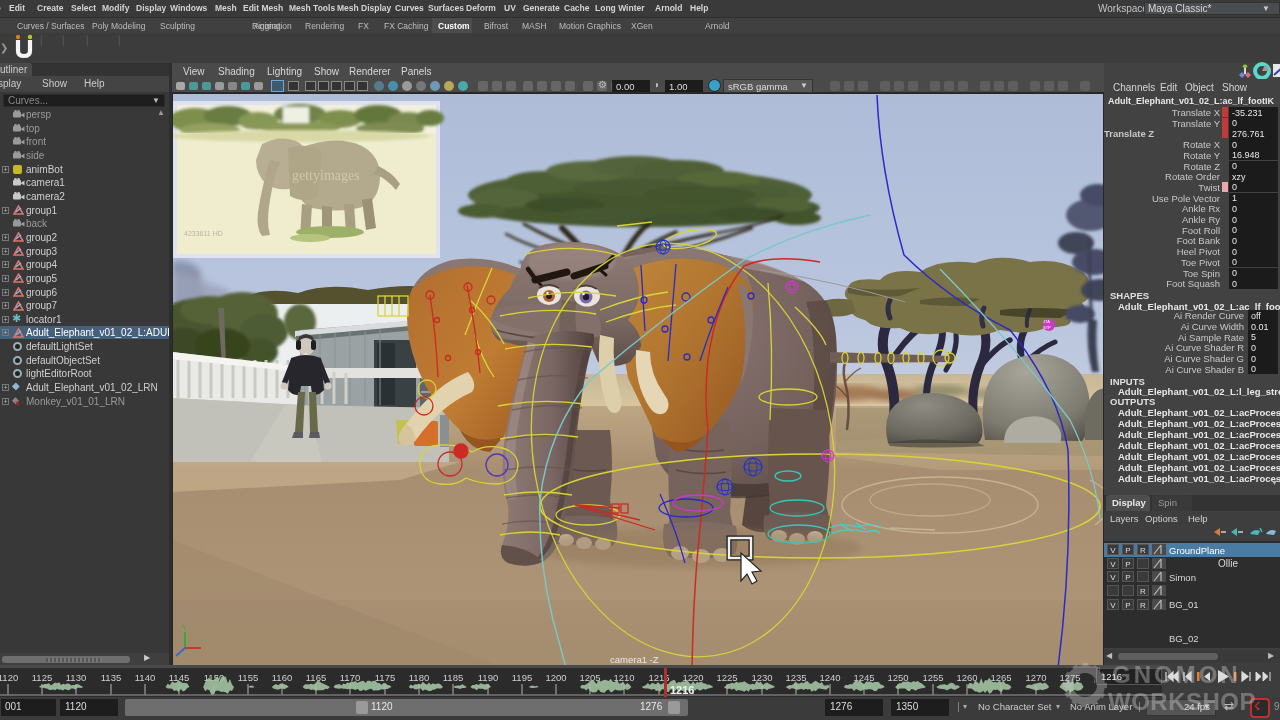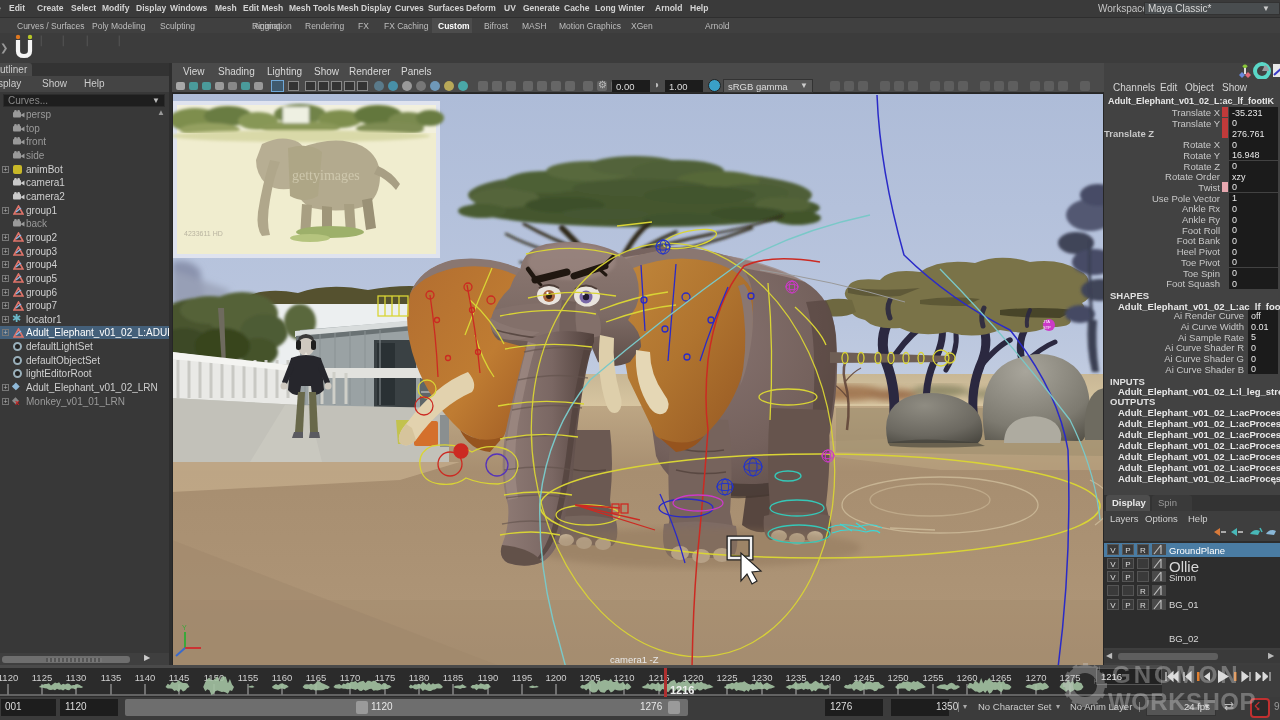--- a/index.html
+++ b/index.html
@@ -871,21 +871,21 @@
     <path d="M2 10 L9 1 M9 1 L9 10" stroke="#bbb" stroke-width="1.2" fill="none"></path>
   </svg>
 <div class="tx" style="left:1169px;top:544.5px;font-size:9.5px;color:#fff;">GroundPlane</div>
 <div class="a" style="left:1107px;top:557.6px;width:12px;height:11px;background:#3a3a3a;border:1px solid #555;font-size:8px;color:#ddd;text-align:center;line-height:11px;">V</div>
 <div class="a" style="left:1122px;top:557.6px;width:12px;height:11px;background:#3a3a3a;border:1px solid #555;font-size:8px;color:#ddd;text-align:center;line-height:11px;">P</div>
 <div class="a" style="left:1137px;top:557.6px;width:12px;height:11px;background:#3a3a3a;border:1px solid #555;font-size:8px;color:#ddd;text-align:center;line-height:11px;"></div>
 <svg class="a" style="left:1152px;top:557.6px;" width="14" height="11" viewBox="0 0 14 11">
     <rect x="0" y="0" width="14" height="11" fill="#4a4a4a"></rect>
     <path d="M2 10 L9 1 M9 1 L9 10" stroke="#bbb" stroke-width="1.2" fill="none"></path>
   </svg>
-<div class="tx" style="left:1169px;top:558.1px;font-size:15px;color:#d8d8d8;">Ollie</div>
+<div class="tx" style="left:1218px;top:558.1px;font-size:10px;color:#d8d8d8;">Ollie</div>
 <div class="a" style="left:1107px;top:571.3px;width:12px;height:11px;background:#3a3a3a;border:1px solid #555;font-size:8px;color:#ddd;text-align:center;line-height:11px;">V</div>
 <div class="a" style="left:1122px;top:571.3px;width:12px;height:11px;background:#3a3a3a;border:1px solid #555;font-size:8px;color:#ddd;text-align:center;line-height:11px;">P</div>
 <div class="a" style="left:1137px;top:571.3px;width:12px;height:11px;background:#3a3a3a;border:1px solid #555;font-size:8px;color:#ddd;text-align:center;line-height:11px;"></div>
 <svg class="a" style="left:1152px;top:571.3px;" width="14" height="11" viewBox="0 0 14 11">
     <rect x="0" y="0" width="14" height="11" fill="#4a4a4a"></rect>
     <path d="M2 10 L9 1 M9 1 L9 10" stroke="#bbb" stroke-width="1.2" fill="none"></path>
   </svg>
 <div class="tx" style="left:1169px;top:571.8px;font-size:9.5px;color:#d8d8d8;">Simon</div>
 <div class="a" style="left:1107px;top:584.9px;width:12px;height:11px;background:#3a3a3a;border:1px solid #555;font-size:8px;color:#ddd;text-align:center;line-height:11px;"></div>
 <div class="a" style="left:1122px;top:584.9px;width:12px;height:11px;background:#3a3a3a;border:1px solid #555;font-size:8px;color:#ddd;text-align:center;line-height:11px;"></div>
@@ -1000,21 +1000,21 @@
 <div class="a" style="left:60px;top:699px;width:58px;height:17px;background:#1d1d1d;"></div>
 <div class="tx" style="left:65px;top:701px;font-size:10px;color:#ddd;">1120</div>
 <div class="a" style="left:125px;top:699px;width:563px;height:17px;background:#6e6e6e;border-radius:2px;"></div>
 <div class="a" style="left:356px;top:701px;width:12px;height:13px;background:#9a9a9a;border-radius:2px;"></div>
 <div class="tx" style="left:371px;top:701px;font-size:10px;color:#e8e8e8;">1120</div>
 <div class="tx" style="left:640px;top:701px;font-size:10px;color:#e8e8e8;">1276</div>
 <div class="a" style="left:668px;top:701px;width:12px;height:13px;background:#9a9a9a;border-radius:2px;"></div>
 <div class="a" style="left:825px;top:699px;width:58px;height:17px;background:#1d1d1d;"></div>
 <div class="tx" style="left:830px;top:701px;font-size:10px;color:#ddd;">1276</div>
 <div class="a" style="left:891px;top:699px;width:58px;height:17px;background:#1d1d1d;"></div>
-<div class="tx" style="left:896px;top:701px;font-size:10px;color:#ddd;margin-left:40px;">1350</div>
+<div class="tx" style="left:896px;top:701px;font-size:10px;color:#ddd;">1350</div>
 <div class="tx" style="left:957px;top:700px;font-size:11px;color:#888;">|</div>
 <div class="tx" style="left:963px;top:702px;font-size:8px;color:#aaa;">▾</div>
 <div class="tx" style="left:978px;top:701px;font-size:9.5px;color:#ccc;">No Character Set</div>
 <div class="tx" style="left:1056px;top:702px;font-size:8px;color:#aaa;">▾</div>
 <div class="tx" style="left:1070px;top:701px;font-size:9.5px;color:#ccc;">No Anim Layer</div>
 <div class="tx" style="left:1138px;top:700px;font-size:11px;color:#888;">|</div>
 <div class="a" style="left:1146px;top:699px;width:70px;height:17px;background:#555;border:1px solid #333;"></div>
 <div class="tx" style="left:1152px;top:701px;font-size:9.5px;color:#ddd;padding-left:32px;">24 fps</div>
 <div class="tx" style="left:1203px;top:702px;font-size:8px;color:#ccc;">▼</div>
 <div class="tx" style="left:1224px;top:699px;font-size:12px;color:#bbb;">⇄</div>

